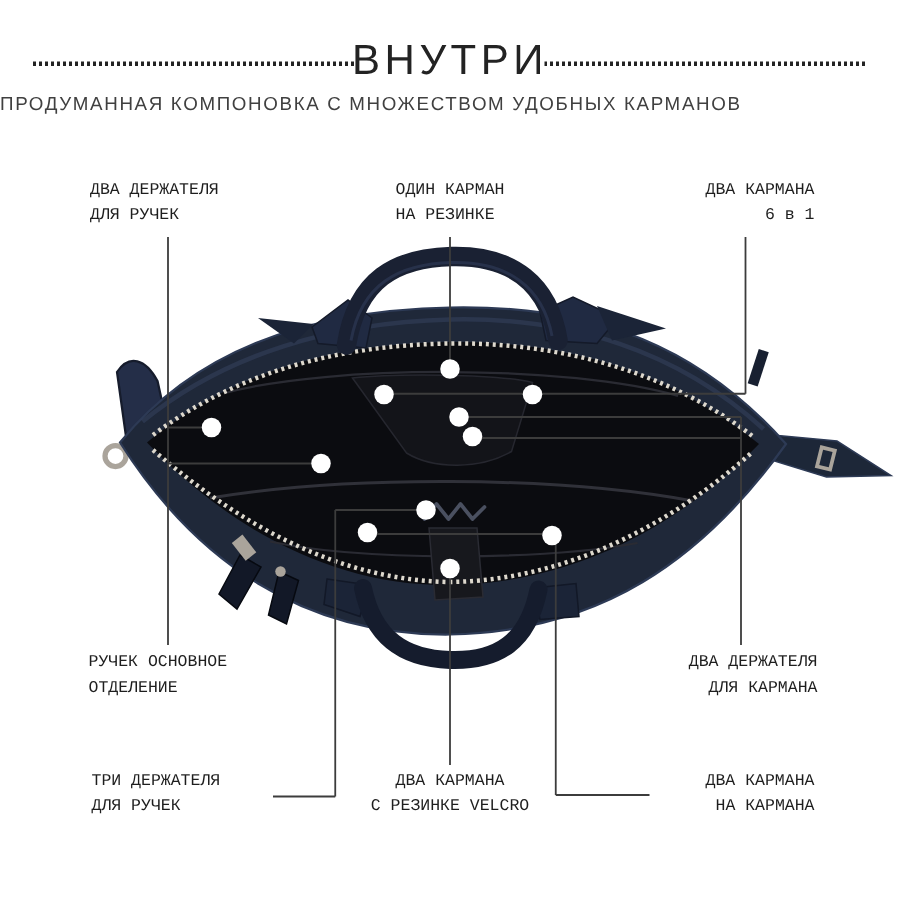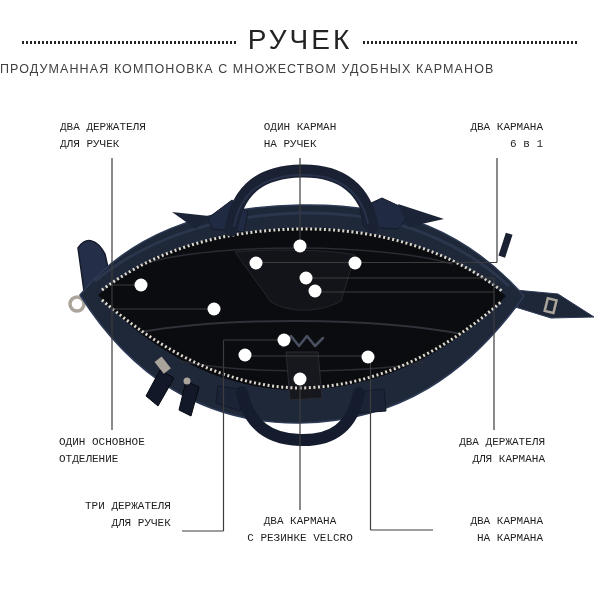--- a/index.html
+++ b/index.html
@@ -35,30 +35,30 @@
     position:absolute; font-family:Liberation Mono, monospace;
     font-size:11px; line-height:16.5px; color:var(--label-text);
     white-space:nowrap;
   }
   .callout span{display:block;}
   .c-tl{left:60px;  top:119px; text-align:left;}
   .c-tc{left:50%;   top:119px; transform:translateX(-50%); }
   .c-tr{right:57px; top:119px; text-align:right;}
   .c-ml{left:59px;  top:434px; text-align:left;}
   .c-mr{right:55px; top:434px; text-align:right;}
-  .c-bl{left:61px;  top:498px; text-align:right;margin-left:24px;}
+  .c-bl{left:61px;  top:513px; text-align:left;}
   .c-bc{left:50%;   top:513px; transform:translateX(-50%); text-align:center;}
   .c-br{right:57px; top:513px; text-align:right;}
 </style>
 </head>
 <body>
 
 <div class="stage">
 
-  <h1 class="page-title">РУЧЕК</h1>
+  <h1 class="page-title">ВНУТРИ</h1>
   <span class="rule left"></span>
   <span class="rule right"></span>
   <p class="page-subtitle">ПРОДУМАННАЯ КОМПОНОВКА С МНОЖЕСТВОМ УДОБНЫХ КАРМАНОВ</p>
 
   <svg class="bag-svg" width="600" height="600" viewBox="0 0 600 600">
     <g>
 
       <path d="M78 248 C86 236 97 239 105 254 L114 295 L84 291 Z" fill="#242e48" stroke="#161c2c" stroke-width="1.5"></path>
       <rect x="83" y="291" width="10" height="9" rx="2" fill="var(--hardware)" transform="rotate(22 88 295)"></rect>
       <circle cx="77" cy="304" r="7" fill="none" stroke="var(--hardware)" stroke-width="3.5"></circle>
@@ -122,28 +122,28 @@
       <circle cx="300" cy="379" r="6.5"></circle>
     </g>
   </svg>
 
   <div class="callout c-tl">
     <span>ДВА ДЕРЖАТЕЛЯ</span>
     <span>ДЛЯ РУЧЕК</span>
   </div>
   <div class="callout c-tc">
     <span>ОДИН КАРМАН</span>
-    <span>НА РУЧЕК</span>
+    <span>НА РЕЗИНКЕ</span>
   </div>
   <div class="callout c-tr">
     <span>ДВА КАРМАНА</span>
     <span>6 в 1</span>
   </div>
   <div class="callout c-ml">
-    <span>ОДИН ОСНОВНОЕ</span>
+    <span>РУЧЕК ОСНОВНОЕ</span>
     <span>ОТДЕЛЕНИЕ</span>
   </div>
   <div class="callout c-mr">
     <span>ДВА ДЕРЖАТЕЛЯ</span>
     <span>ДЛЯ КАРМАНА</span>
   </div>
   <div class="callout c-bl">
     <span>ТРИ ДЕРЖАТЕЛЯ</span>
     <span>ДЛЯ РУЧЕК</span>
   </div>

